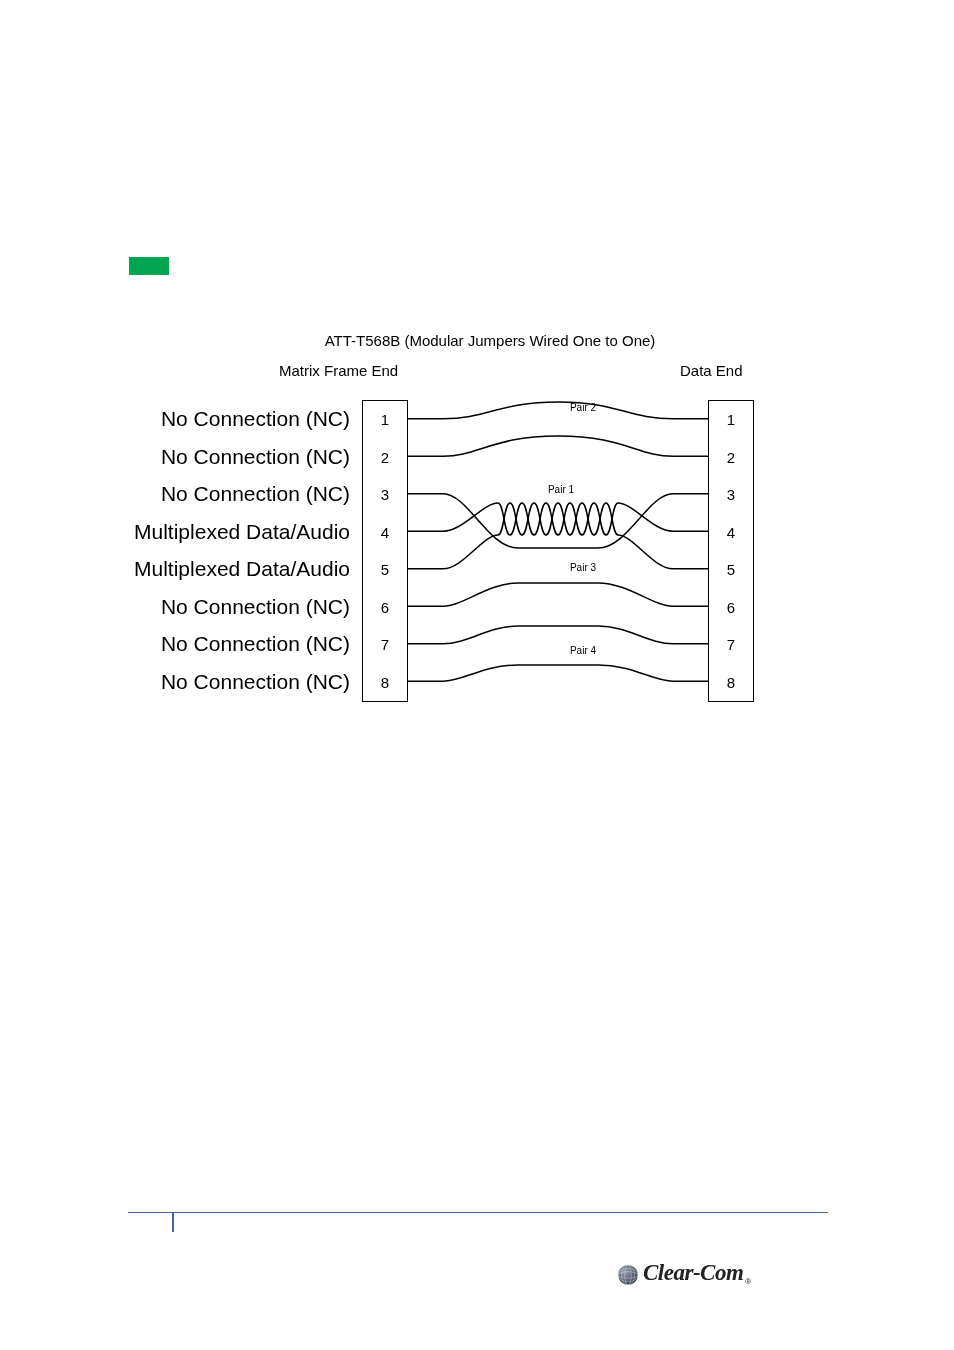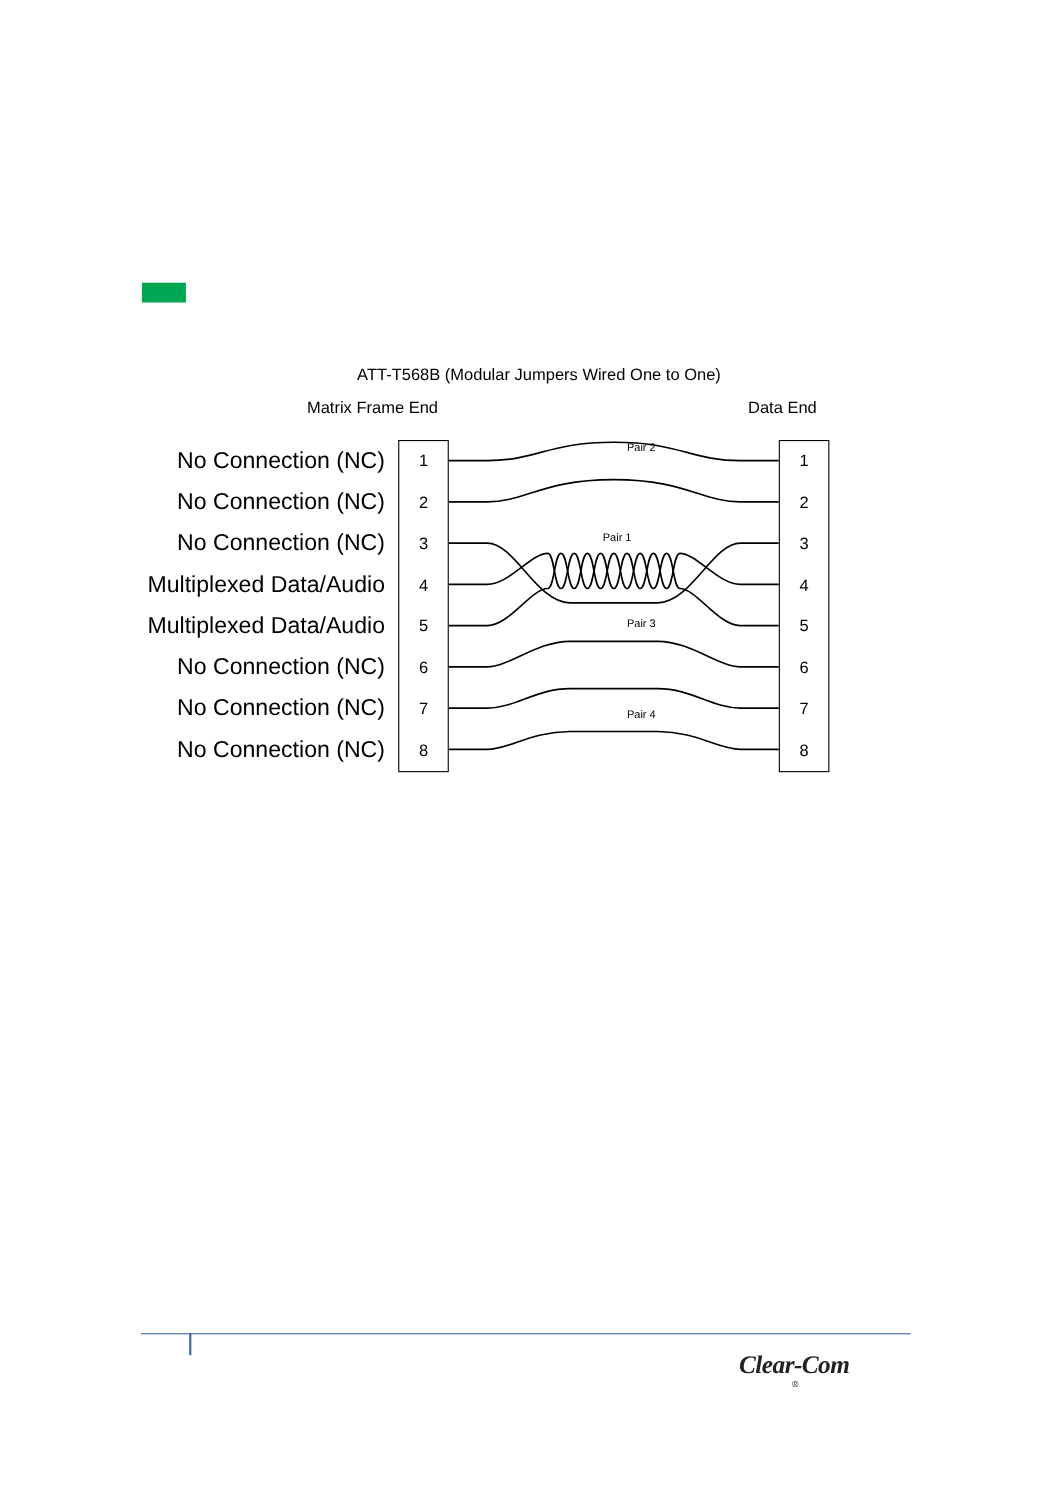--- a/index.html
+++ b/index.html
@@ -26,21 +26,21 @@
   .pair-label { position: absolute; font-size: 10px; text-align: center; width: 100px; }
 
   
   .wires { position: absolute; left: 408px; top: 400px; width: 300px; height: 300px; }
 
   
   .footer-line { position: absolute; left: 128px; top: 1212px; width: 700px; border-top: 1.5px solid #4169a4; }
   .footer-tick { position: absolute; left: 172px; top: 1212px; width: 2px; height: 20px; background: #4169a4; }
 
   
-  .logo { position: absolute; left: 617px; top: 1228px; width: 210px; height: 30px; display: flex; align-items: center; flex-direction: column; }
+  .logo { position: absolute; left: 617px; top: 1256px; width: 210px; height: 30px; display: flex; align-items: flex-end; }
   .logo-sphere { width: 22px; height: 22px; margin-right: 4px; }
   .logo-text { font-family: Georgia, 'Times New Roman', serif; font-style: italic; font-weight: bold; font-size: 23px; color: #222; letter-spacing: -0.5px; }
   .logo-reg { font-size: 8px; vertical-align: top; color: #222; margin-left: 2px; }
 </style>
 </head>
 <body>
 <div class="page">
 
   <div class="green-box"></div>
 

